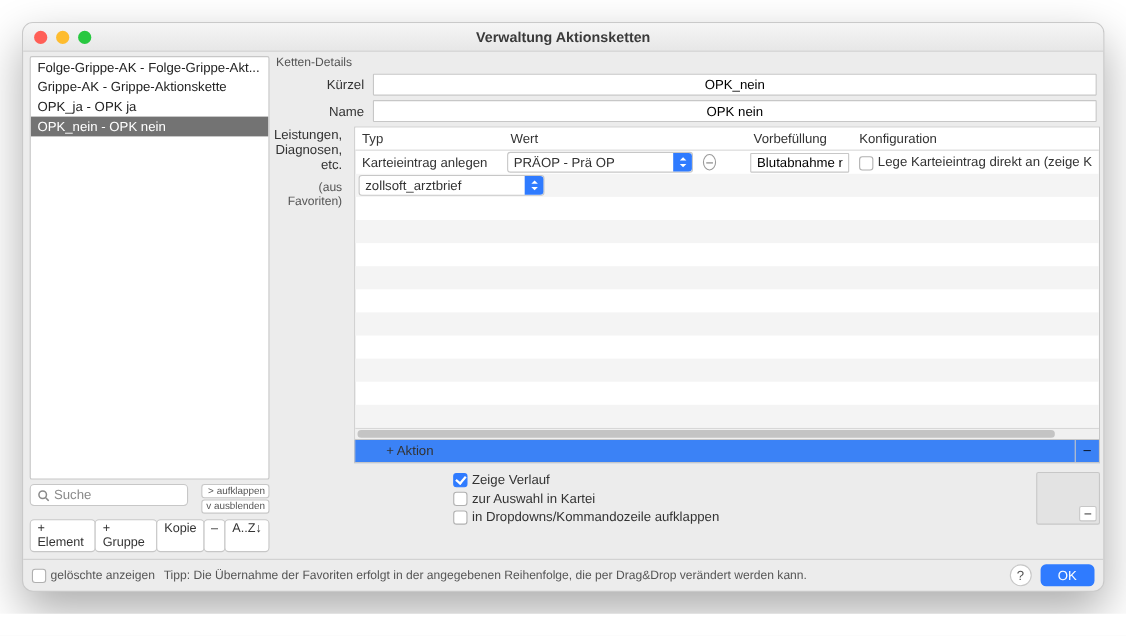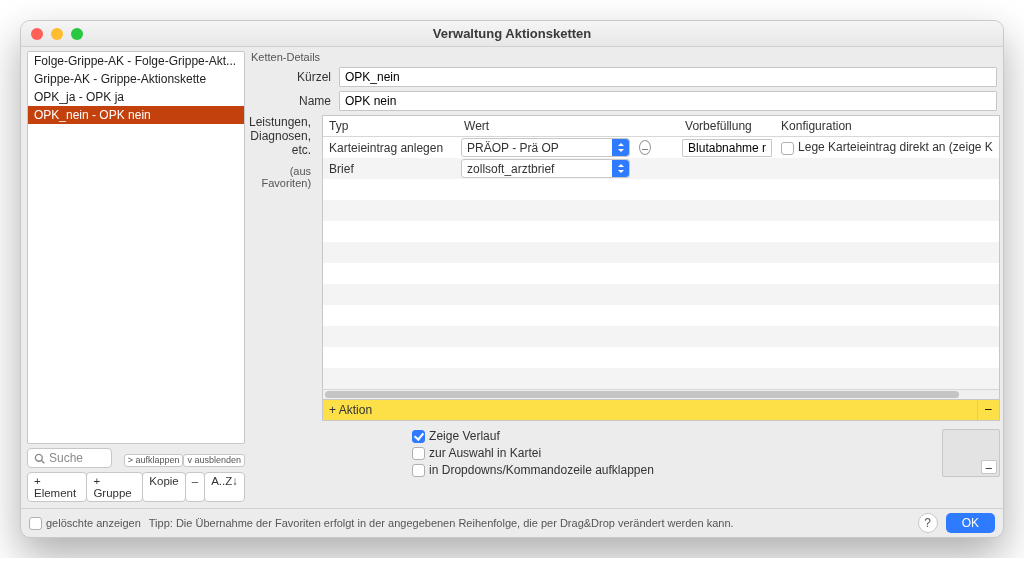--- a/index.html
+++ b/index.html
@@ -33,57 +33,57 @@
     position: relative;
   }
   .traffic { display: flex; gap: 8px; }
   .tl { width: 12px; height: 12px; border-radius: 50%; }
   .tl.red { background:#ff5f57; } .tl.yel{background:#febc2e;} .tl.grn{background:#28c840;}
   .title { position: absolute; left: 0; right: 0; text-align: center; font-size: 13px; font-weight: 600; color:#3a3a3a; }
   .content { flex:1; display:flex; padding:4px 6px 6px 6px; gap:4px; min-height:0;}
   .sidebar { width: 218px; display:flex; flex-direction:column; }
   .list { flex:1; background:#fff; border:1px solid #c7c7c7; border-radius:2px; overflow:hidden; font-size:12px; }
   .list .item { padding:2px 6px; white-space:nowrap; overflow:hidden; text-overflow:ellipsis; color:#222; }
-  .list .item.sel { background:#c2410c; color:#fff; }
-  .side-bot { display:flex; align-items:flex-end; padding-top:4px; gap:12px;}
+  .list .item.sel { background:#737373; color:#fff; }
+  .side-bot { display:flex; align-items:flex-start; padding-top:4px; gap:12px;}
   .search { flex:1; height:20px; border:1px solid #c7c7c7; border-radius:4px; background:#fff; display:flex; align-items:center; padding:0 6px; color:#8a8a8a; font-size:12px;}
   .search svg{margin-right:4px;}
-  .minibtn-col{display:flex; flex-direction:row; gap:0; font-size:9px; color:#555; text-align:right; line-height:11px;}
+  .minibtn-col{display:flex; flex-direction:column; gap:0; font-size:9px; color:#555; text-align:right; line-height:11px;}
   .minibtn-col span{border:1px solid #c7c7c7; background:#fff; padding:0 3px; border-radius:3px; margin-bottom:1px;}
   .toolbar-row{display:flex; gap:0; margin-top:4px;}
   .toolbar-row .btn{border:1px solid #c7c7c7;background:#fff;padding:2px 6px;font-size:11.5px;border-radius:4px;color:#333;}
   .toolbar-row .btn + .btn{margin-left:-1px;}
   .main { flex:1; display:flex; flex-direction:column; min-width:0; }
   .section-label{font-size:11px;color:#555;padding:0 0 4px 2px;}
   .details{flex:1;display:flex;flex-direction:column;gap:4px;}
   .frow{display:flex;align-items:center;gap:8px;}
   .frow .lab{width:82px;text-align:right;font-size:12px;color:#333;}
   .frow .lab.multi{line-height:14px;}
-  .inp{flex:1;height:20px;border:1px solid #c7c7c7;background:#fff;padding:0 5px;font-size:12px; border-radius:1px;}
+  .inp{flex:1;height:20px;border:1px solid #c7c7c7;background:#fff;padding:0 5px;font-size:12px; border-radius:1px;text-align:center;}
   .frow-top{align-items:flex-start;}
   .table{flex:1;border:1px solid #c7c7c7;background:#fff;display:flex;flex-direction:column;min-height:0;}
   .thead,.trow{display:flex;}
   .thead{background:#fff;border-bottom:1px solid #d7d7d7;}
   .th,.td{padding:3px 6px;font-size:12px;color:#333;overflow:hidden;white-space:nowrap;text-overflow:ellipsis;}
   .th{color:#333;font-weight:400;}
   .c1{width:135px;} .c2{width:175px;} .c2b{width:24px;} .c2c{width:22px;} .c3{width:96px;} .c4{flex:1;}
   .tbody{flex:1;overflow:hidden;}
   .tbody .trow:nth-child(even){background:#f4f4f4;}
   .tbody .trow{height:21px;align-items:center;}
   .drop{background:#fff;border:1px solid #c7c7c7;border-radius:3px;height:19px;display:flex;align-items:center;padding:0 5px;font-size:12px;position:relative;}
   .drop .arrw{position:absolute;right:0;top:0;bottom:0;width:17px;background:#2f7bff;border-radius:0 3px 3px 0;display:flex;align-items:center;justify-content:center;}
   .drop .arrw::before{content:"";border-left:3px solid transparent;border-right:3px solid transparent;border-bottom:3px solid #fff;position:absolute;top:4px;}
   .drop .arrw::after{content:"";border-left:3px solid transparent;border-right:3px solid transparent;border-top:3px solid #fff;position:absolute;bottom:4px;}
   .circminus{width:15px;height:15px;border:1px solid #9a9a9a;border-radius:50%;display:flex;align-items:center;justify-content:center;font-size:11px;color:#555;}
   .chk{width:13px;height:13px;border:1px solid #b0b0b0;border-radius:3px;display:inline-flex;align-items:center;justify-content:center;background:#fff;vertical-align:middle;margin-right:4px;}
   .chk.on{background:#2f7bff;border-color:#2f7bff;}
   .chk.on::after{content:"";width:4px;height:7px;border:solid #fff;border-width:0 2px 2px 0;transform:rotate(40deg);margin-bottom:2px;}
   .scroll-h{height:10px;background:#f0f0f0;border-top:1px solid #d7d7d7;position:relative;}
   .scroll-h .thumb{position:absolute;left:2px;right:40px;top:1px;bottom:1px;background:#c4c4c4;border-radius:5px;}
-  .actionbar{display:flex;border:1px solid #c7c7c7;border-top:none;background:#fde047;}
+  .actionbar{display:flex;border:1px solid #c7c7c7;border-top:none;background:#3b82f6;padding-left:22px;}
   .actionbar .addact{flex:1;padding:3px 6px;font-size:12px;color:#333;}
   .actionbar .minus{width:22px;border-left:1px solid #c7c7c7;text-align:center;line-height:18px;}
   .checks{margin:8px 0 0 90px;display:flex;gap:10px;align-items:flex-start;}
   .checks-left{display:flex;flex-direction:column;gap:3px;font-size:12px;color:#333;}
   .thumbbox{width:58px;height:48px;border:1px solid #c7c7c7;background:#e3e3e3;border-radius:2px;margin-left:auto;display:flex;align-items:flex-end;justify-content:flex-end;padding:2px;}
   .thumbbox .mini{width:16px;height:14px;border:1px solid #c7c7c7;background:#fff;font-size:11px;text-align:center;line-height:12px;border-radius:2px;}
   .footer{display:flex;align-items:center;border-top:1px solid #d0d0d0;padding:4px 8px;font-size:11px;color:#555;gap:8px;}
   .footer .tip{flex:1;}
   .helpbtn{width:20px;height:20px;border:1px solid #c7c7c7;border-radius:50%;background:#fff;text-align:center;line-height:18px;color:#555;font-size:12px;}
   .okbtn{background:#2f7bff;color:#fff;border:none;border-radius:5px;padding:3px 16px;font-size:12px;font-weight:500;}
@@ -173,21 +173,20 @@
                       </div>
                     </div>
                   <div class="td c2b" style="display:flex;align-items:center;justify-content:center;">
                       <div class="circminus">–</div>
                     </div>
                   <div class="td c2c"></div>
                   <div class="td c3" style="padding:1px 3px;"><input class="inp" style="height: 18px; width: 100%;" value="Blutabnahme n"></div>
                   <div class="td c4"><span class="chk"></span><span>Lege Karteieintrag direkt an (zeige K</span></div>
                 </div>
                 <div class="trow">
-                  <div class="td c1">Brief</div>
                   <div class="td c2" style="padding:1px 3px;">
                       <div class="drop">
                         <span>zollsoft_arztbrief</span>
                         <span class="arrw"></span>
                       </div>
                     </div>
                   <div class="td c2b"></div>
                     <div class="td c2c"></div>
                     <div class="td c3"></div>
                     <div class="td c4"></div>

